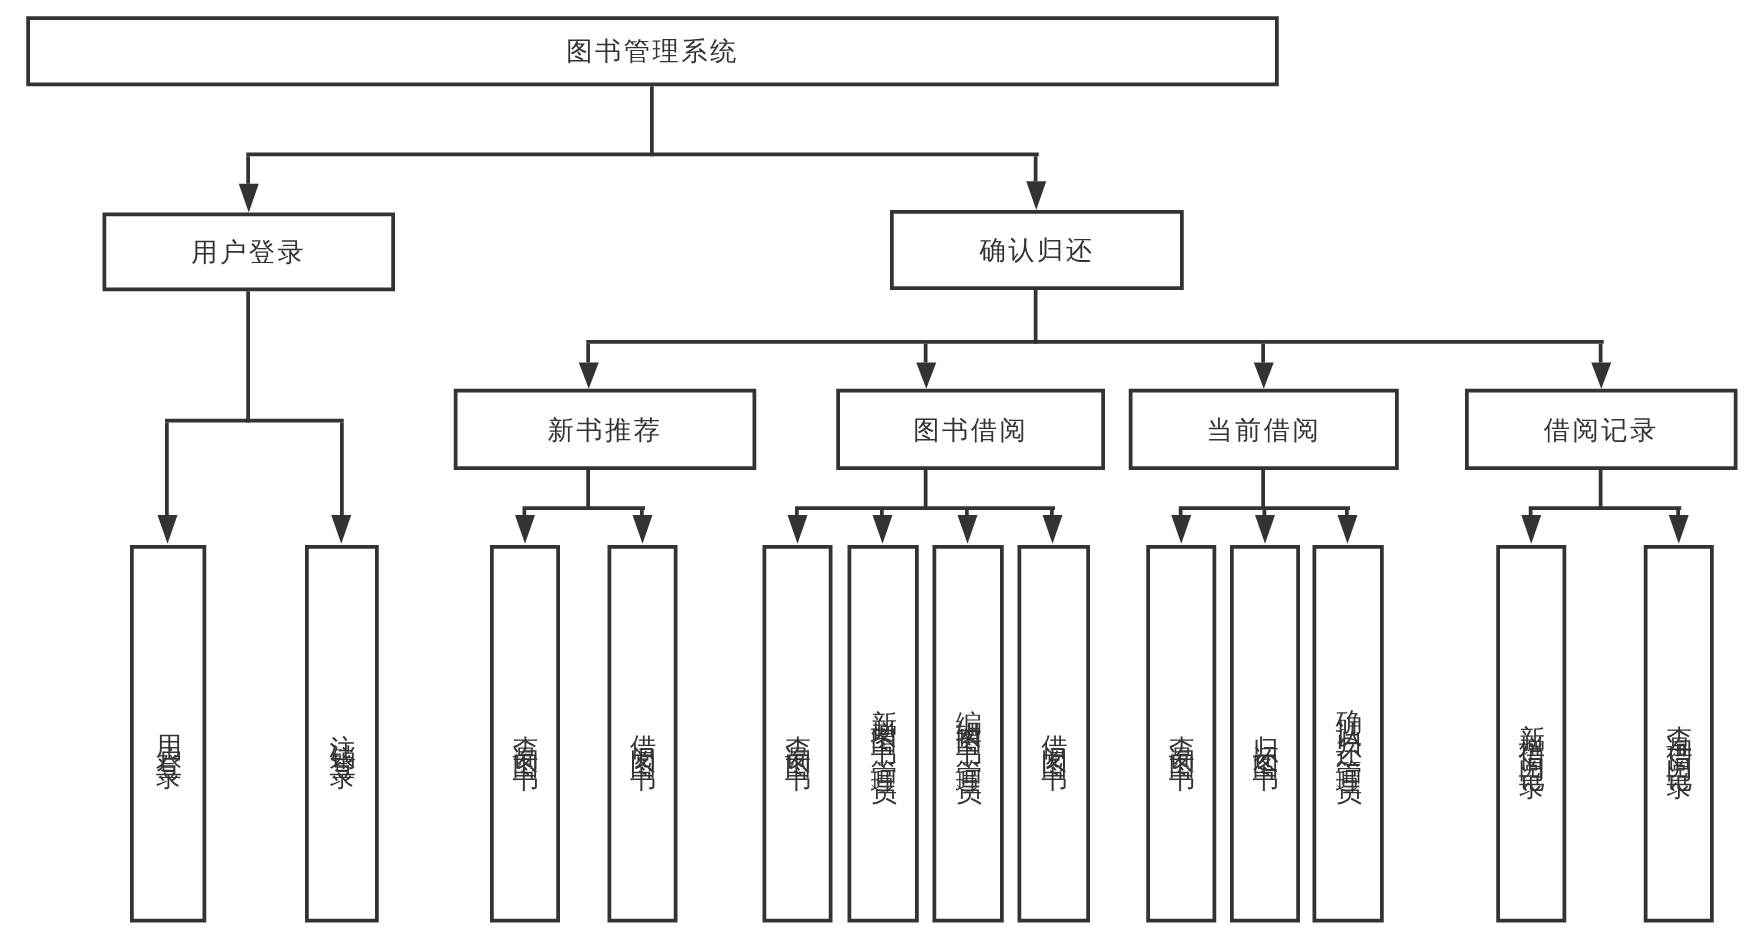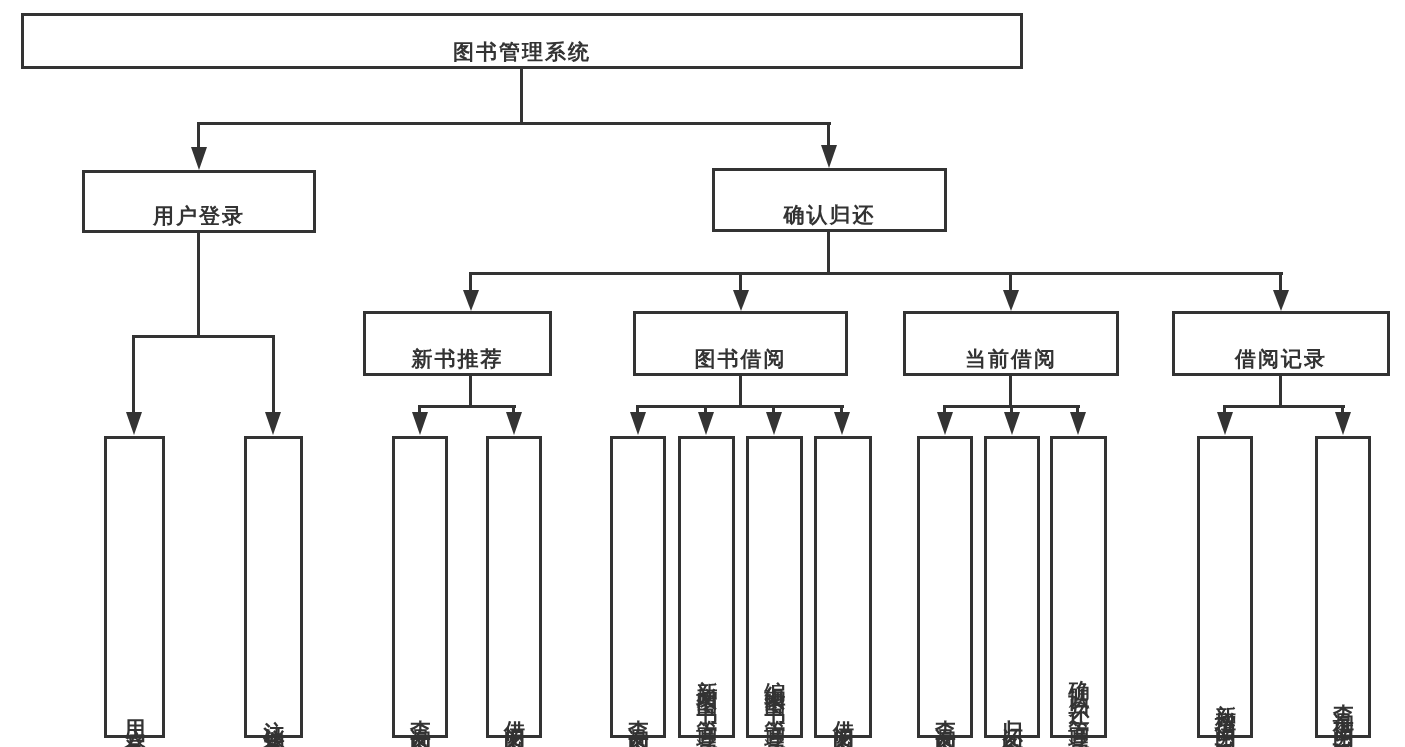--- a/index.html
+++ b/index.html
@@ -4,23 +4,22 @@
 <style>
   html,body { margin:0; padding:0; background:#ffffff; }
   body { font-family:"DejaVu Sans","Liberation Sans",sans-serif; }
   #diagram {
     position:relative; width:1405px; height:747px;
     background:#ffffff; overflow:hidden;
   }
   .box, .vbox {
     position:absolute; box-sizing:border-box;
     border:3px solid #333333; background:#ffffff;
-    display:flex; align-items:flex-end; justify-content:center;
+    display:flex; align-items:center; justify-content:center;
     color:#333333;
-    font-weight:bold;
   }
   .box { font-size:21px; letter-spacing:2px; }
   .vbox span {
     writing-mode:vertical-rl; text-orientation:mixed;
     font-size:21px; letter-spacing:8px; line-height:1; color:#333333;
   }
   .hline, .vline { position:absolute; background:#333333; }
   .hline { height:3px; }
   .vline { width:3px; }
   .arrow {
@@ -44,24 +43,24 @@
     <span>图书管理系统</span>
   </div>
 
   <div class="box" style="left:82px;top:170px;width:234px;height:63px;">
     <span>用户登录</span>
   </div>
   <div class="box" style="left:712px;top:168px;width:235px;height:64px;">
     <span>确认归还</span>
   </div>
 
-  <div class="box" style="left:363px;top:311px;width:189px;height:65px;">
+  <div class="box" style="left:363px;top:311px;width:242px;height:65px;">
     <span>新书推荐</span>
   </div>
-  <div class="box" style="left:633px;top:311px;width:215px;height:65px;">
+  <div class="box" style="left:669px;top:311px;width:215px;height:65px;">
     <span>图书借阅</span>
   </div>
   <div class="box" style="left:903px;top:311px;width:216px;height:65px;">
     <span>当前借阅</span>
   </div>
   <div class="box" style="left:1172px;top:311px;width:218px;height:65px;">
     <span>借阅记录</span>
   </div>
 
   <div class="vbox" style="left:104px;top:436px;width:61px;height:302px;">

